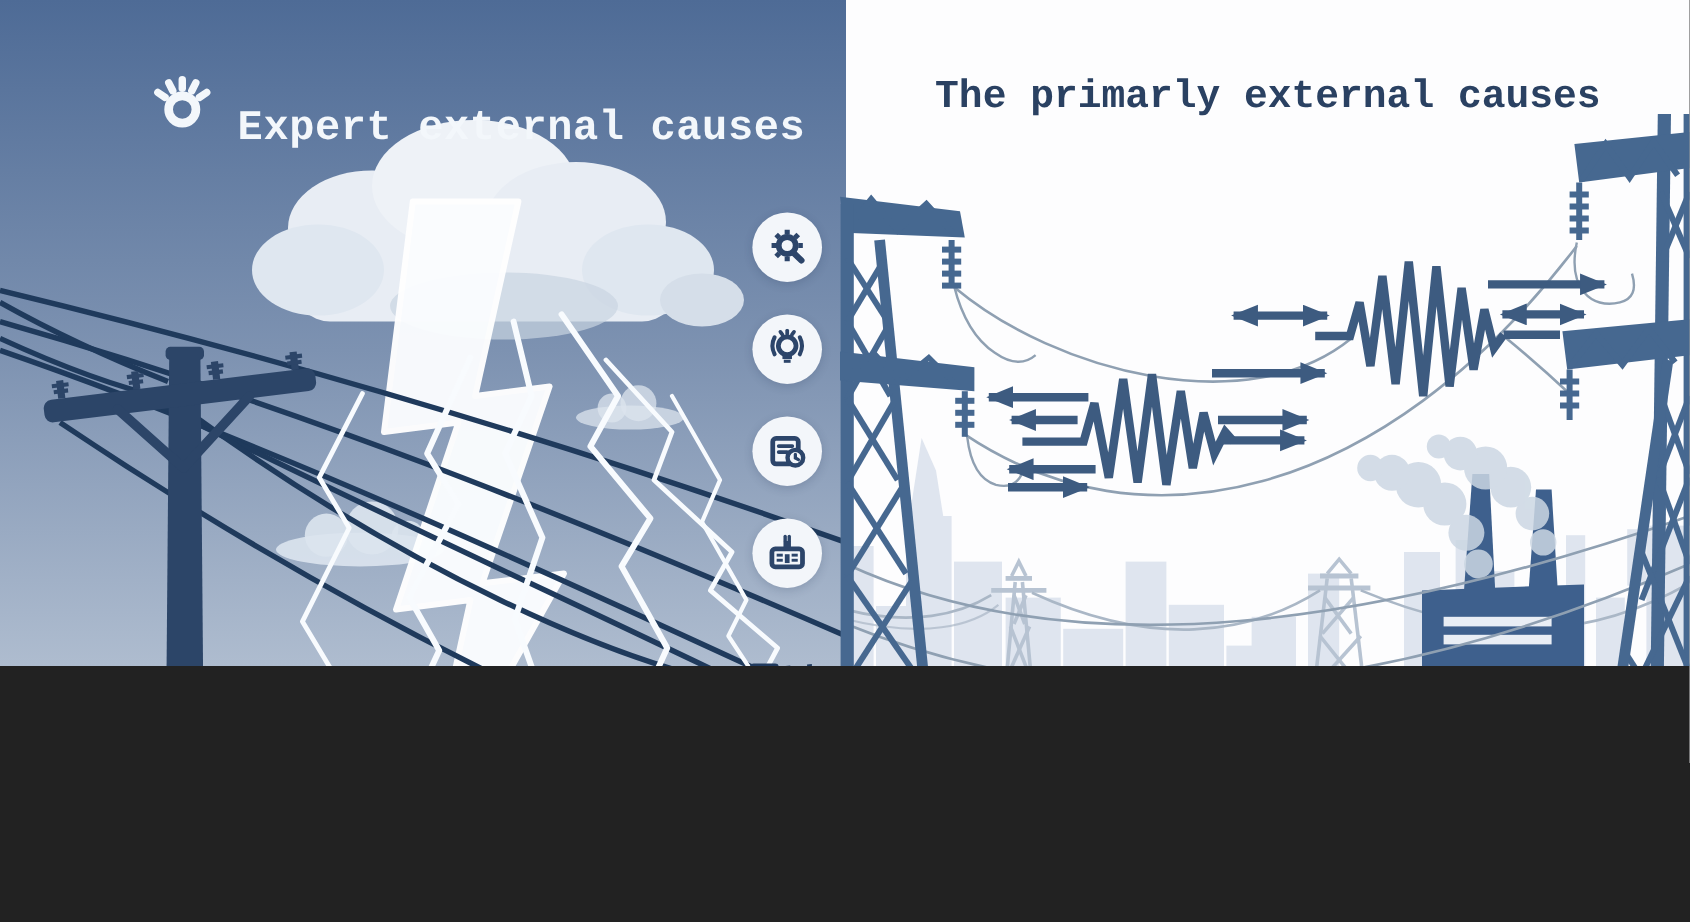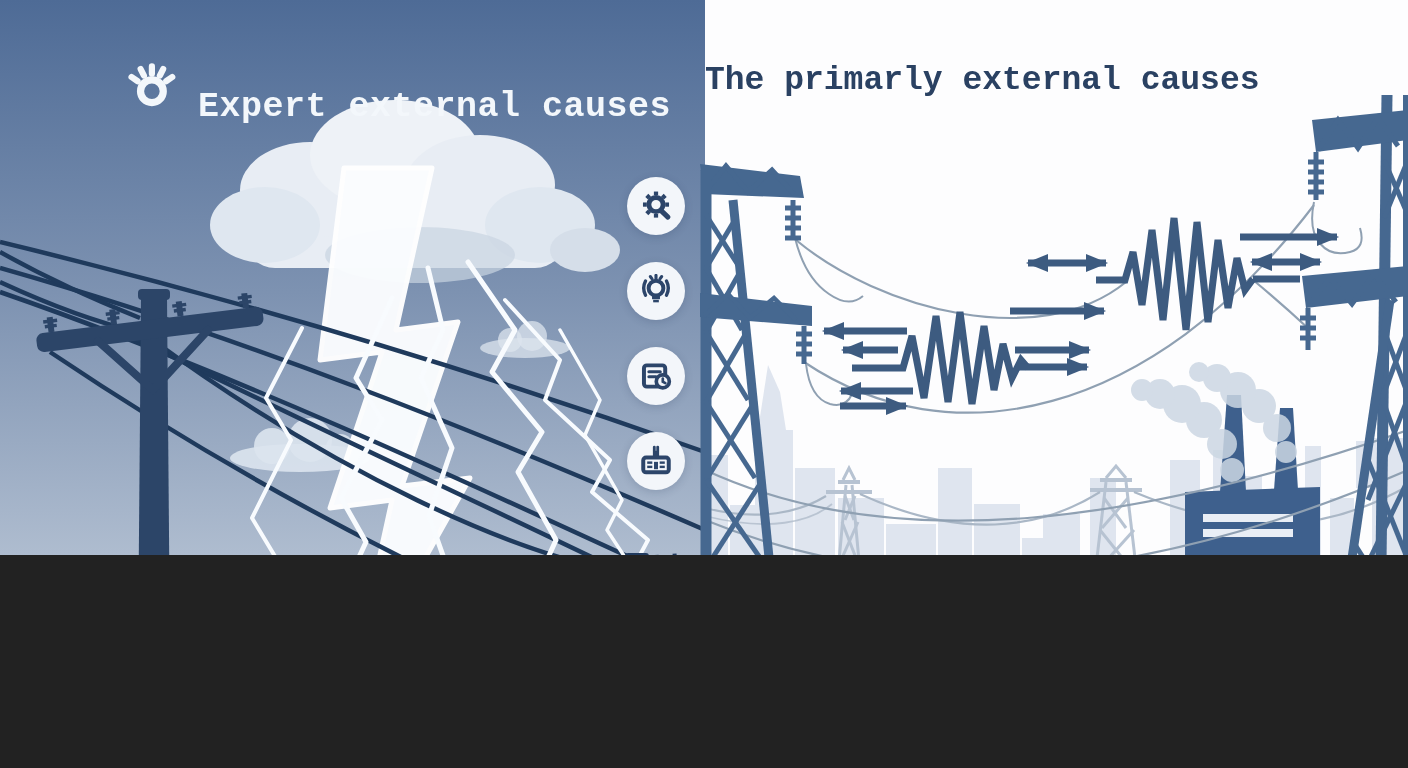--- a/index.html
+++ b/index.html
@@ -2,21 +2,21 @@
 <html><head>
 <meta charset="utf-8">
 <style>
   html,body{margin:0;padding:0;background:#222;}
   .stage{position:relative;width:1408px;height:555px;overflow:hidden;
          font-family:Liberation Mono, monospace;background:#fdfdfe;}
   .scene-svg{position:absolute;left:0;top:0;}
   .left-title{position:absolute;left:198px;top:64px;font-size:35px;font-weight:700;
               color:#f3f7fb;letter-spacing:.5px;white-space:nowrap;}
   .title-icon{position:absolute;left:124px;top:54px;width:62px;height:62px;}
-  .right-title{position:absolute;left:705px;top:60px;width:703px;
+  .right-title{position:absolute;left:705px;top:60px;width:703px;text-align:center;
                font-size:33px;font-weight:700;color:#2a4162;line-height:42px;}
   .icon-col{position:absolute;left:627px;top:177px;width:58px;display:flex;
             flex-direction:column;gap:27px;}
   .icon-circle{width:58px;height:58px;border-radius:50%;background:#f3f6fa;
                display:flex;align-items:center;justify-content:center;
                box-shadow:0 2px 8px rgba(25,45,75,.18);}
   .icon-circle svg{width:34px;height:34px;}
 </style>
 </head>
 <body>

